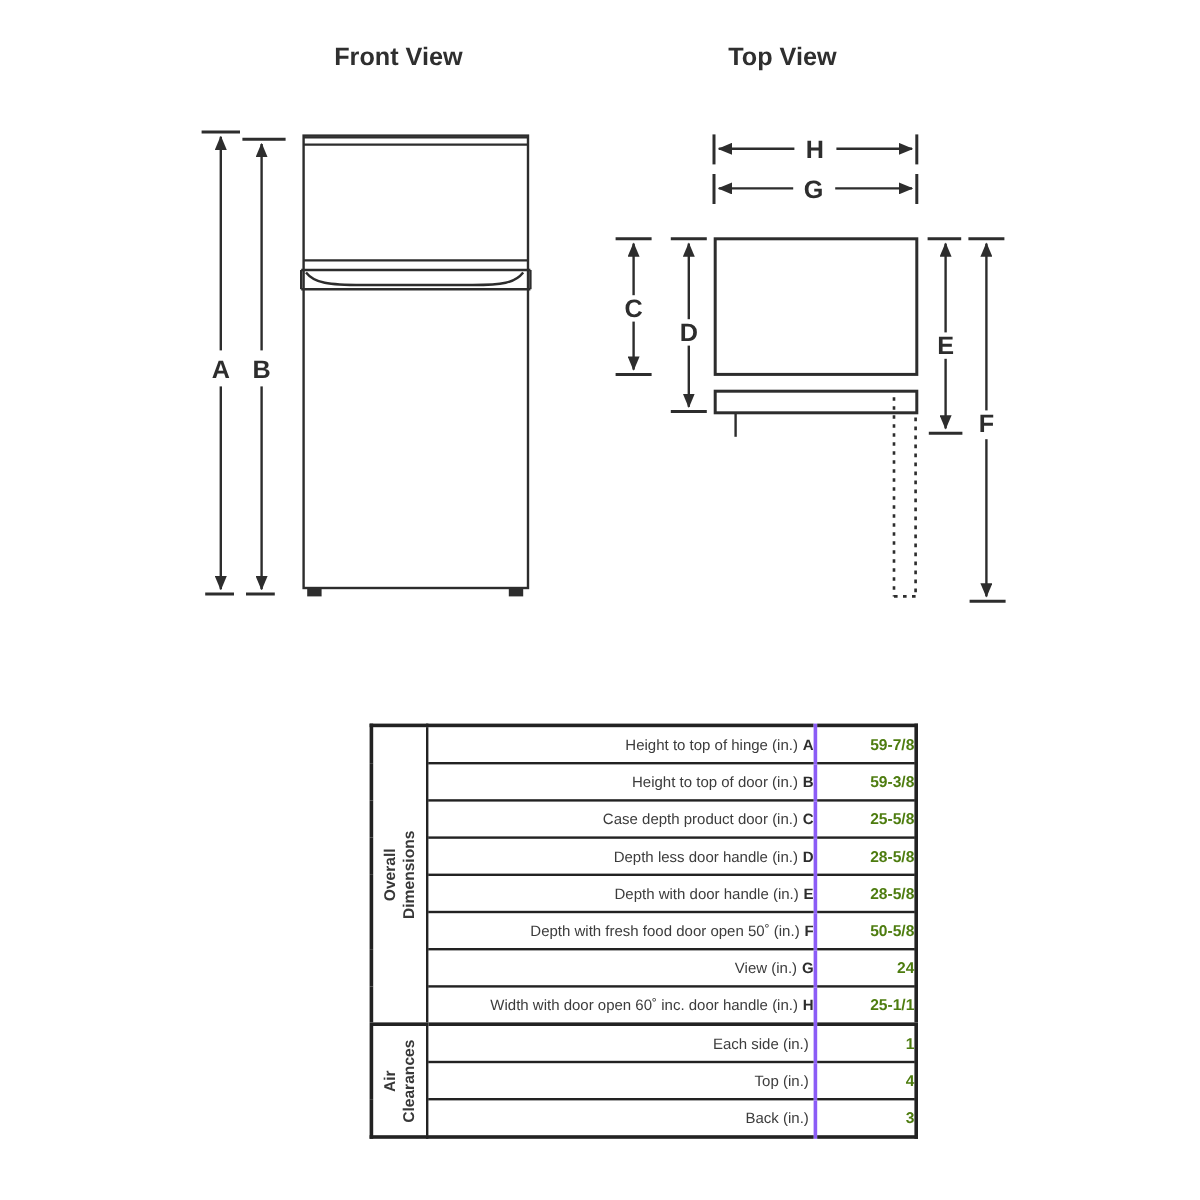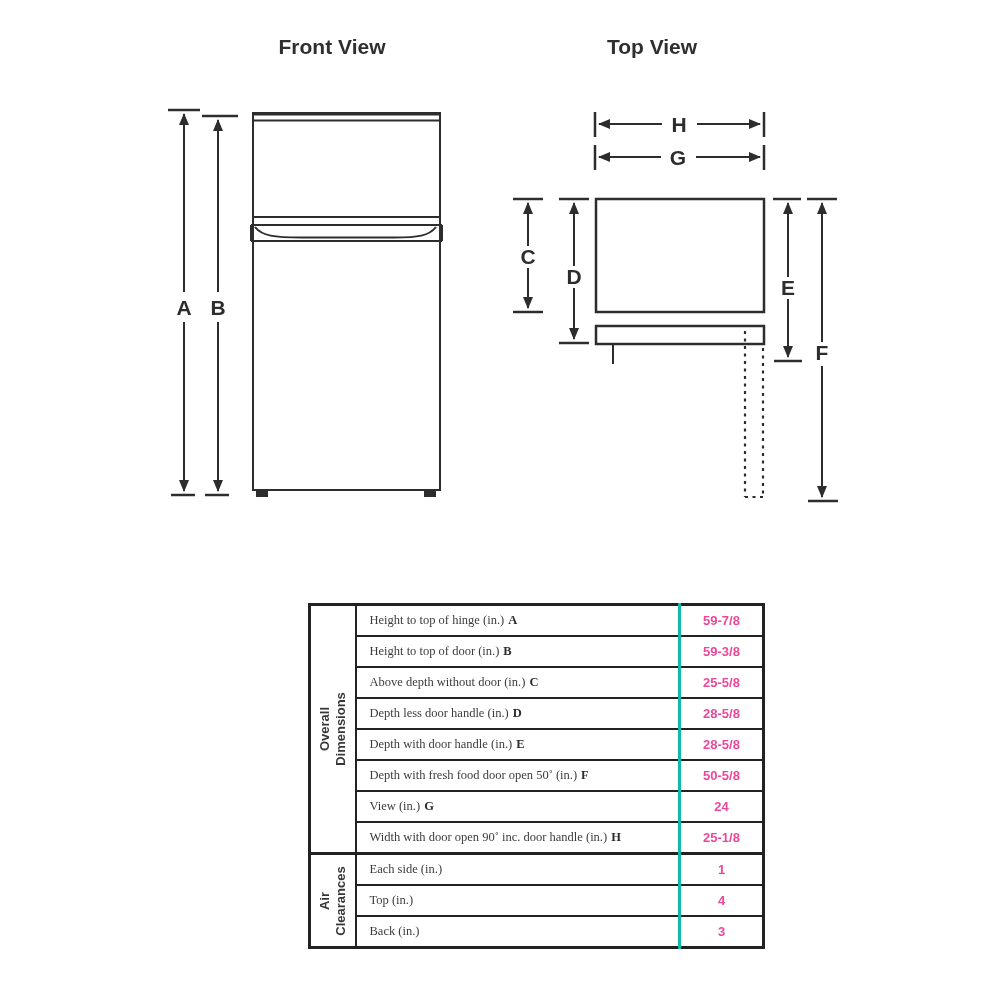--- a/index.html
+++ b/index.html
@@ -16,23 +16,23 @@
   .dash{ stroke:#2d2d2d; stroke-width:2.2; fill:none; stroke-dasharray:3 4.5; }
   .fillshape { fill:#2d2d2d; stroke:none; }
 
   .dim-table {
     position:absolute; left:308px; top:603px; width:454px;
     border-collapse:collapse; table-layout:fixed;
   }
   .dim-table td { border:2px solid #222222; height:29px; padding:0; vertical-align:middle; }
   .dim-table { border:3px solid #222222; }
   td.sec  { position:relative; }
-  td.desc { padding-left:13px; font-size:12.5px; color:#3c3c3c; text-align:left; white-space:nowrap; overflow:hidden;font-family:Liberation Serif, serif; }
+  td.desc { padding-left:13px; font-size:12.5px; color:#3c3c3c; text-align:right; white-space:nowrap; overflow:hidden; }
   td.desc b { margin-left:4px; color:#2d2d2d; }
-  td.val  { border-left:3px solid #14b8a6; text-align:center; font-weight:bold; font-size:13px; color:#ec4899; }
+  td.val  { border-left:3px solid #8b5cf6; text-align:right; font-weight:bold; font-size:13px; color:#4d7c0f; }
   tr.air-first td { border-top:3px solid #222222; }
   .rot {
     position:absolute; left:50%; top:50%;
     transform:translate(-50%,-50%) rotate(-90deg);
     white-space:pre-line; text-align:center;
     font-weight:bold; font-size:13px; line-height:1.25; color:#383838;
   }
   .caption {
     position:absolute; top:951px; left:0; width:1000px;
     text-align:center; font-size:18px; color:#303030;
@@ -160,42 +160,42 @@
 Dimensions</div>
         </td>
         <td class="desc"><span>Height to top of hinge (in.)</span><b>A</b></td>
         <td class="val">59-7/8</td>
       </tr>
       <tr>
         <td class="desc"><span>Height to top of door (in.)</span><b>B</b></td>
         <td class="val">59-3/8</td>
       </tr>
       <tr>
-        <td class="desc"><span>Above depth without door (in.)</span><b>C</b></td>
+        <td class="desc"><span>Case depth product door (in.)</span><b>C</b></td>
         <td class="val">25-5/8</td>
       </tr>
       <tr>
         <td class="desc"><span>Depth less door handle (in.)</span><b>D</b></td>
         <td class="val">28-5/8</td>
       </tr>
       <tr>
         <td class="desc"><span>Depth with door handle (in.)</span><b>E</b></td>
         <td class="val">28-5/8</td>
       </tr>
       <tr>
         <td class="desc"><span>Depth with fresh food door open 50˚ (in.)</span><b>F</b></td>
         <td class="val">50-5/8</td>
       </tr>
       <tr>
         <td class="desc"><span>View (in.)</span><b>G</b></td>
         <td class="val">24</td>
       </tr>
       <tr>
-        <td class="desc"><span>Width with door open 90˚ inc. door handle (in.)</span><b>H</b></td>
-        <td class="val">25-1/8</td>
+        <td class="desc"><span>Width with door open 60˚ inc. door handle (in.)</span><b>H</b></td>
+        <td class="val">25-1/1</td>
       </tr>
       <tr class="air-first">
         <td class="sec" rowspan="3">
           <div class="rot">Air
 Clearances</div>
         </td>
         <td class="desc"><span>Each side (in.)</span><b></b></td>
         <td class="val">1</td>
       </tr>
       <tr>

